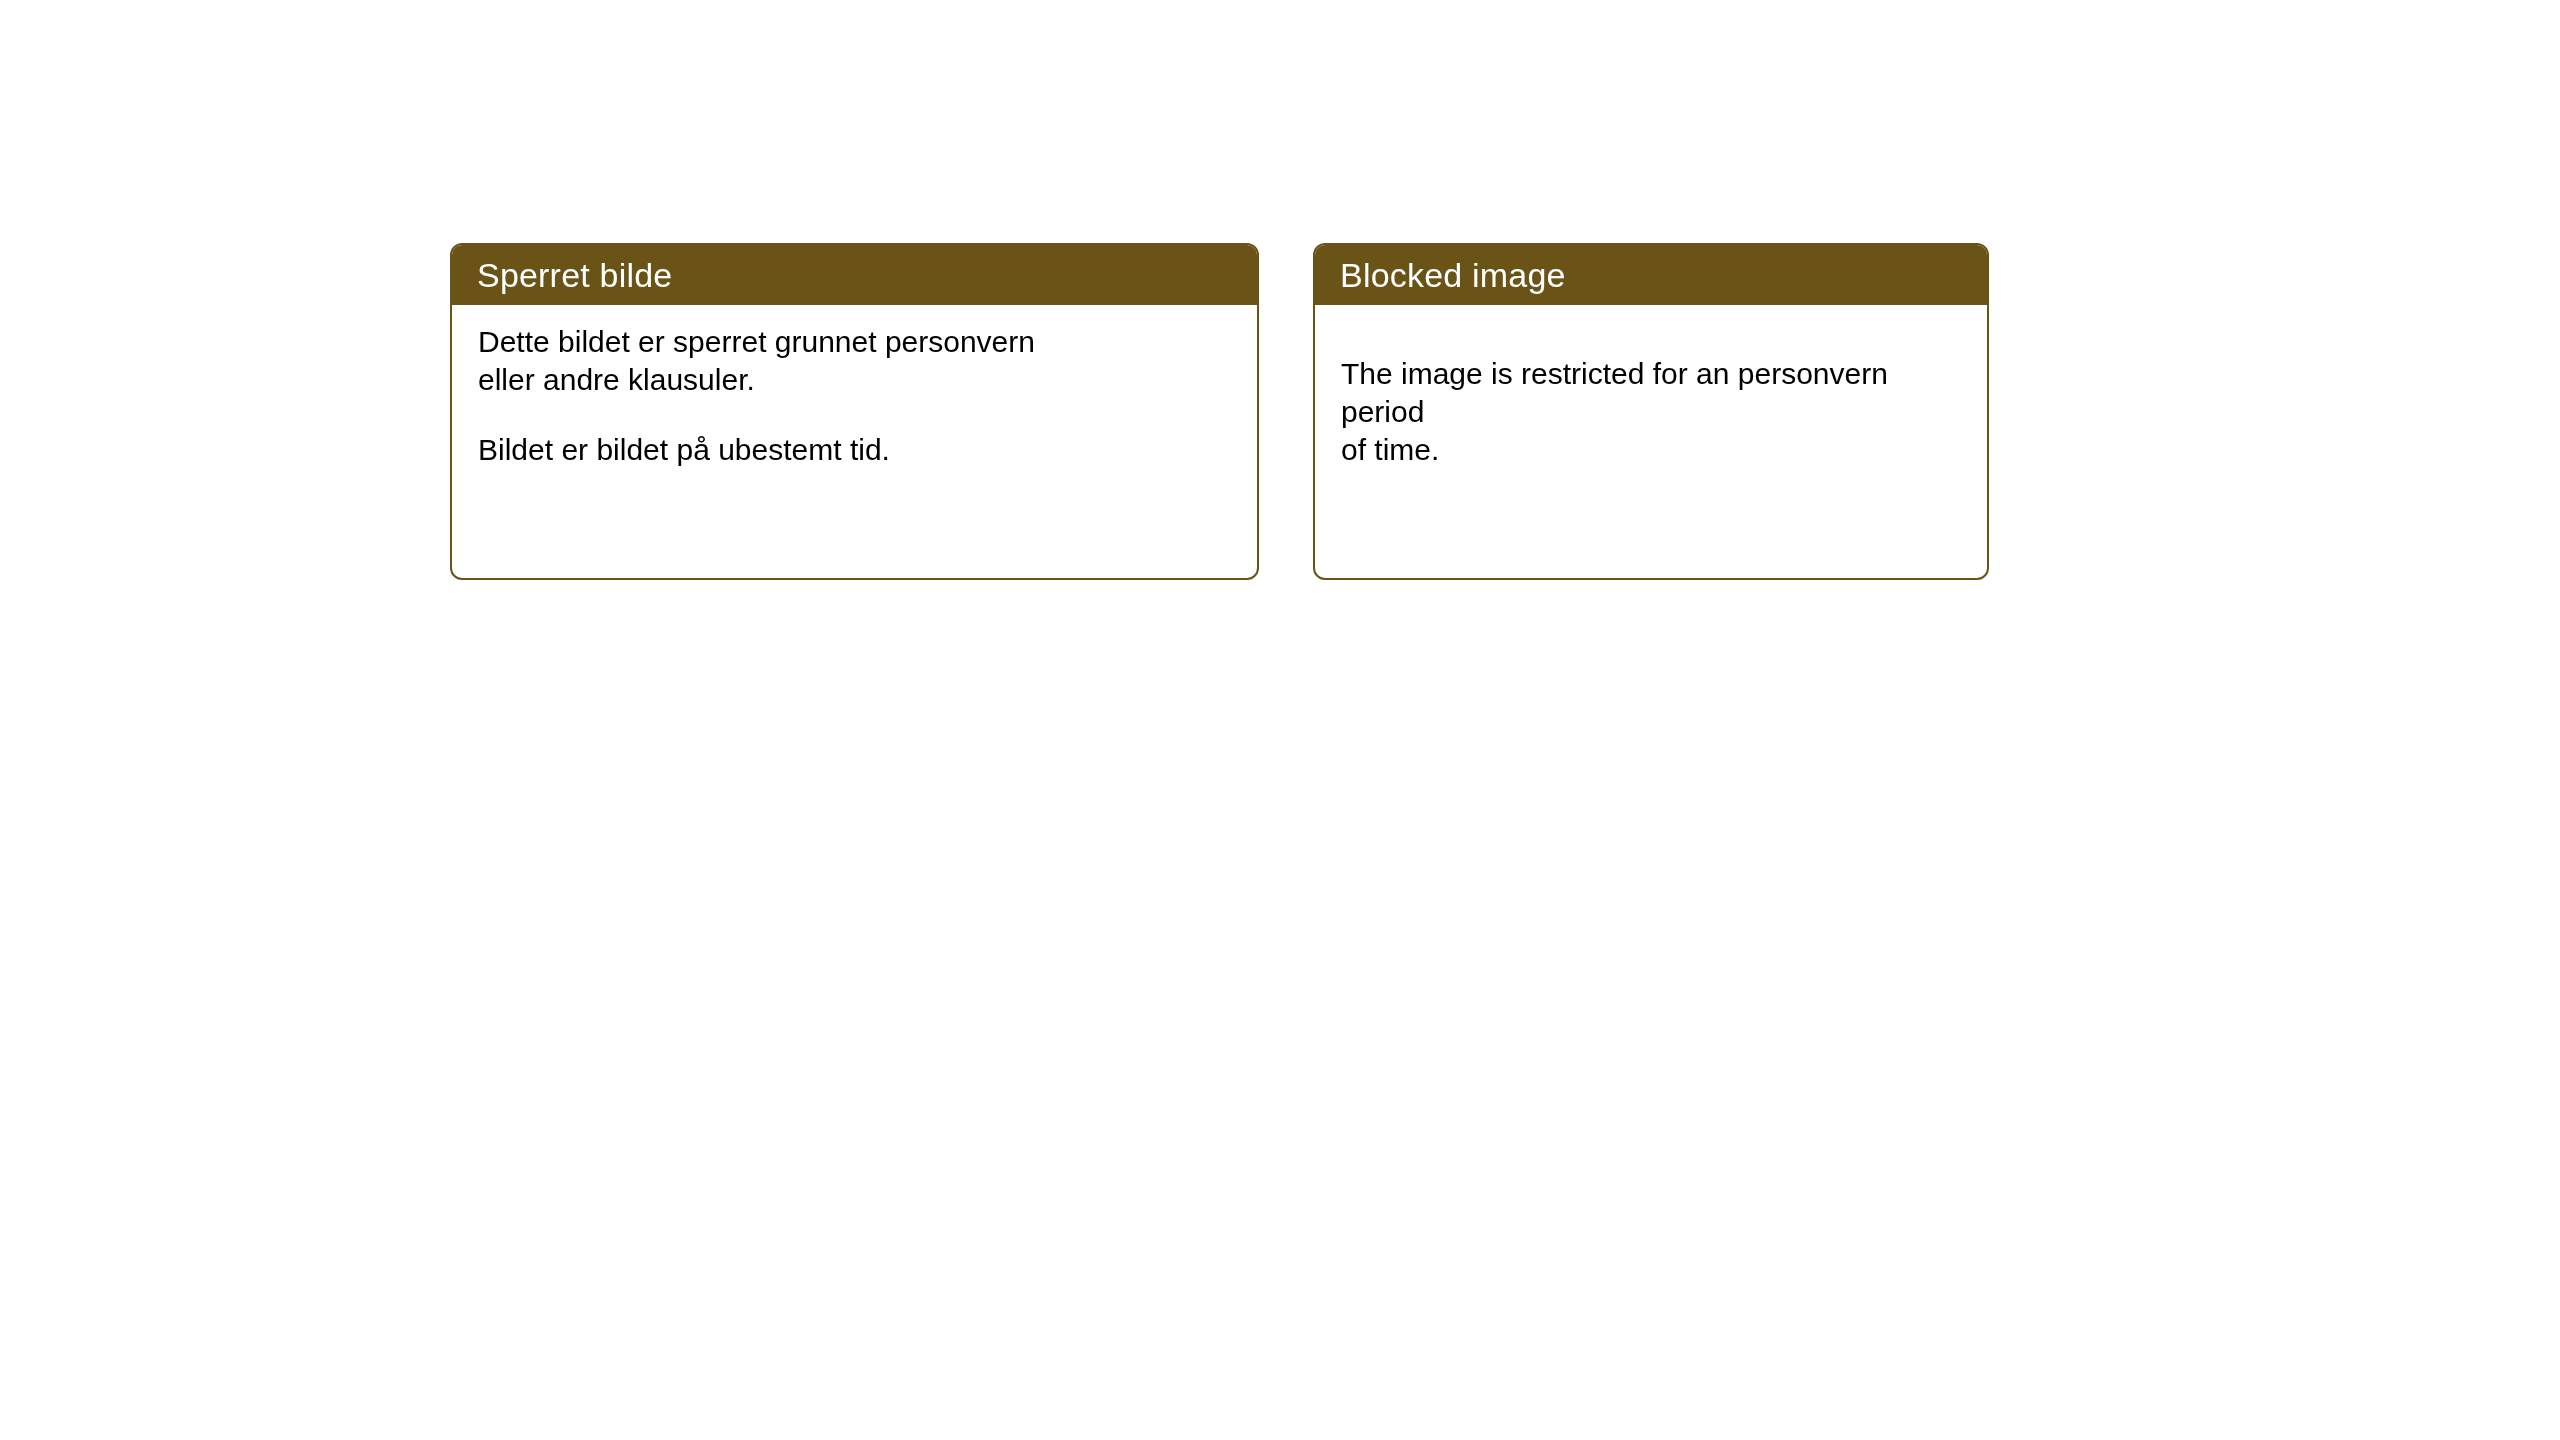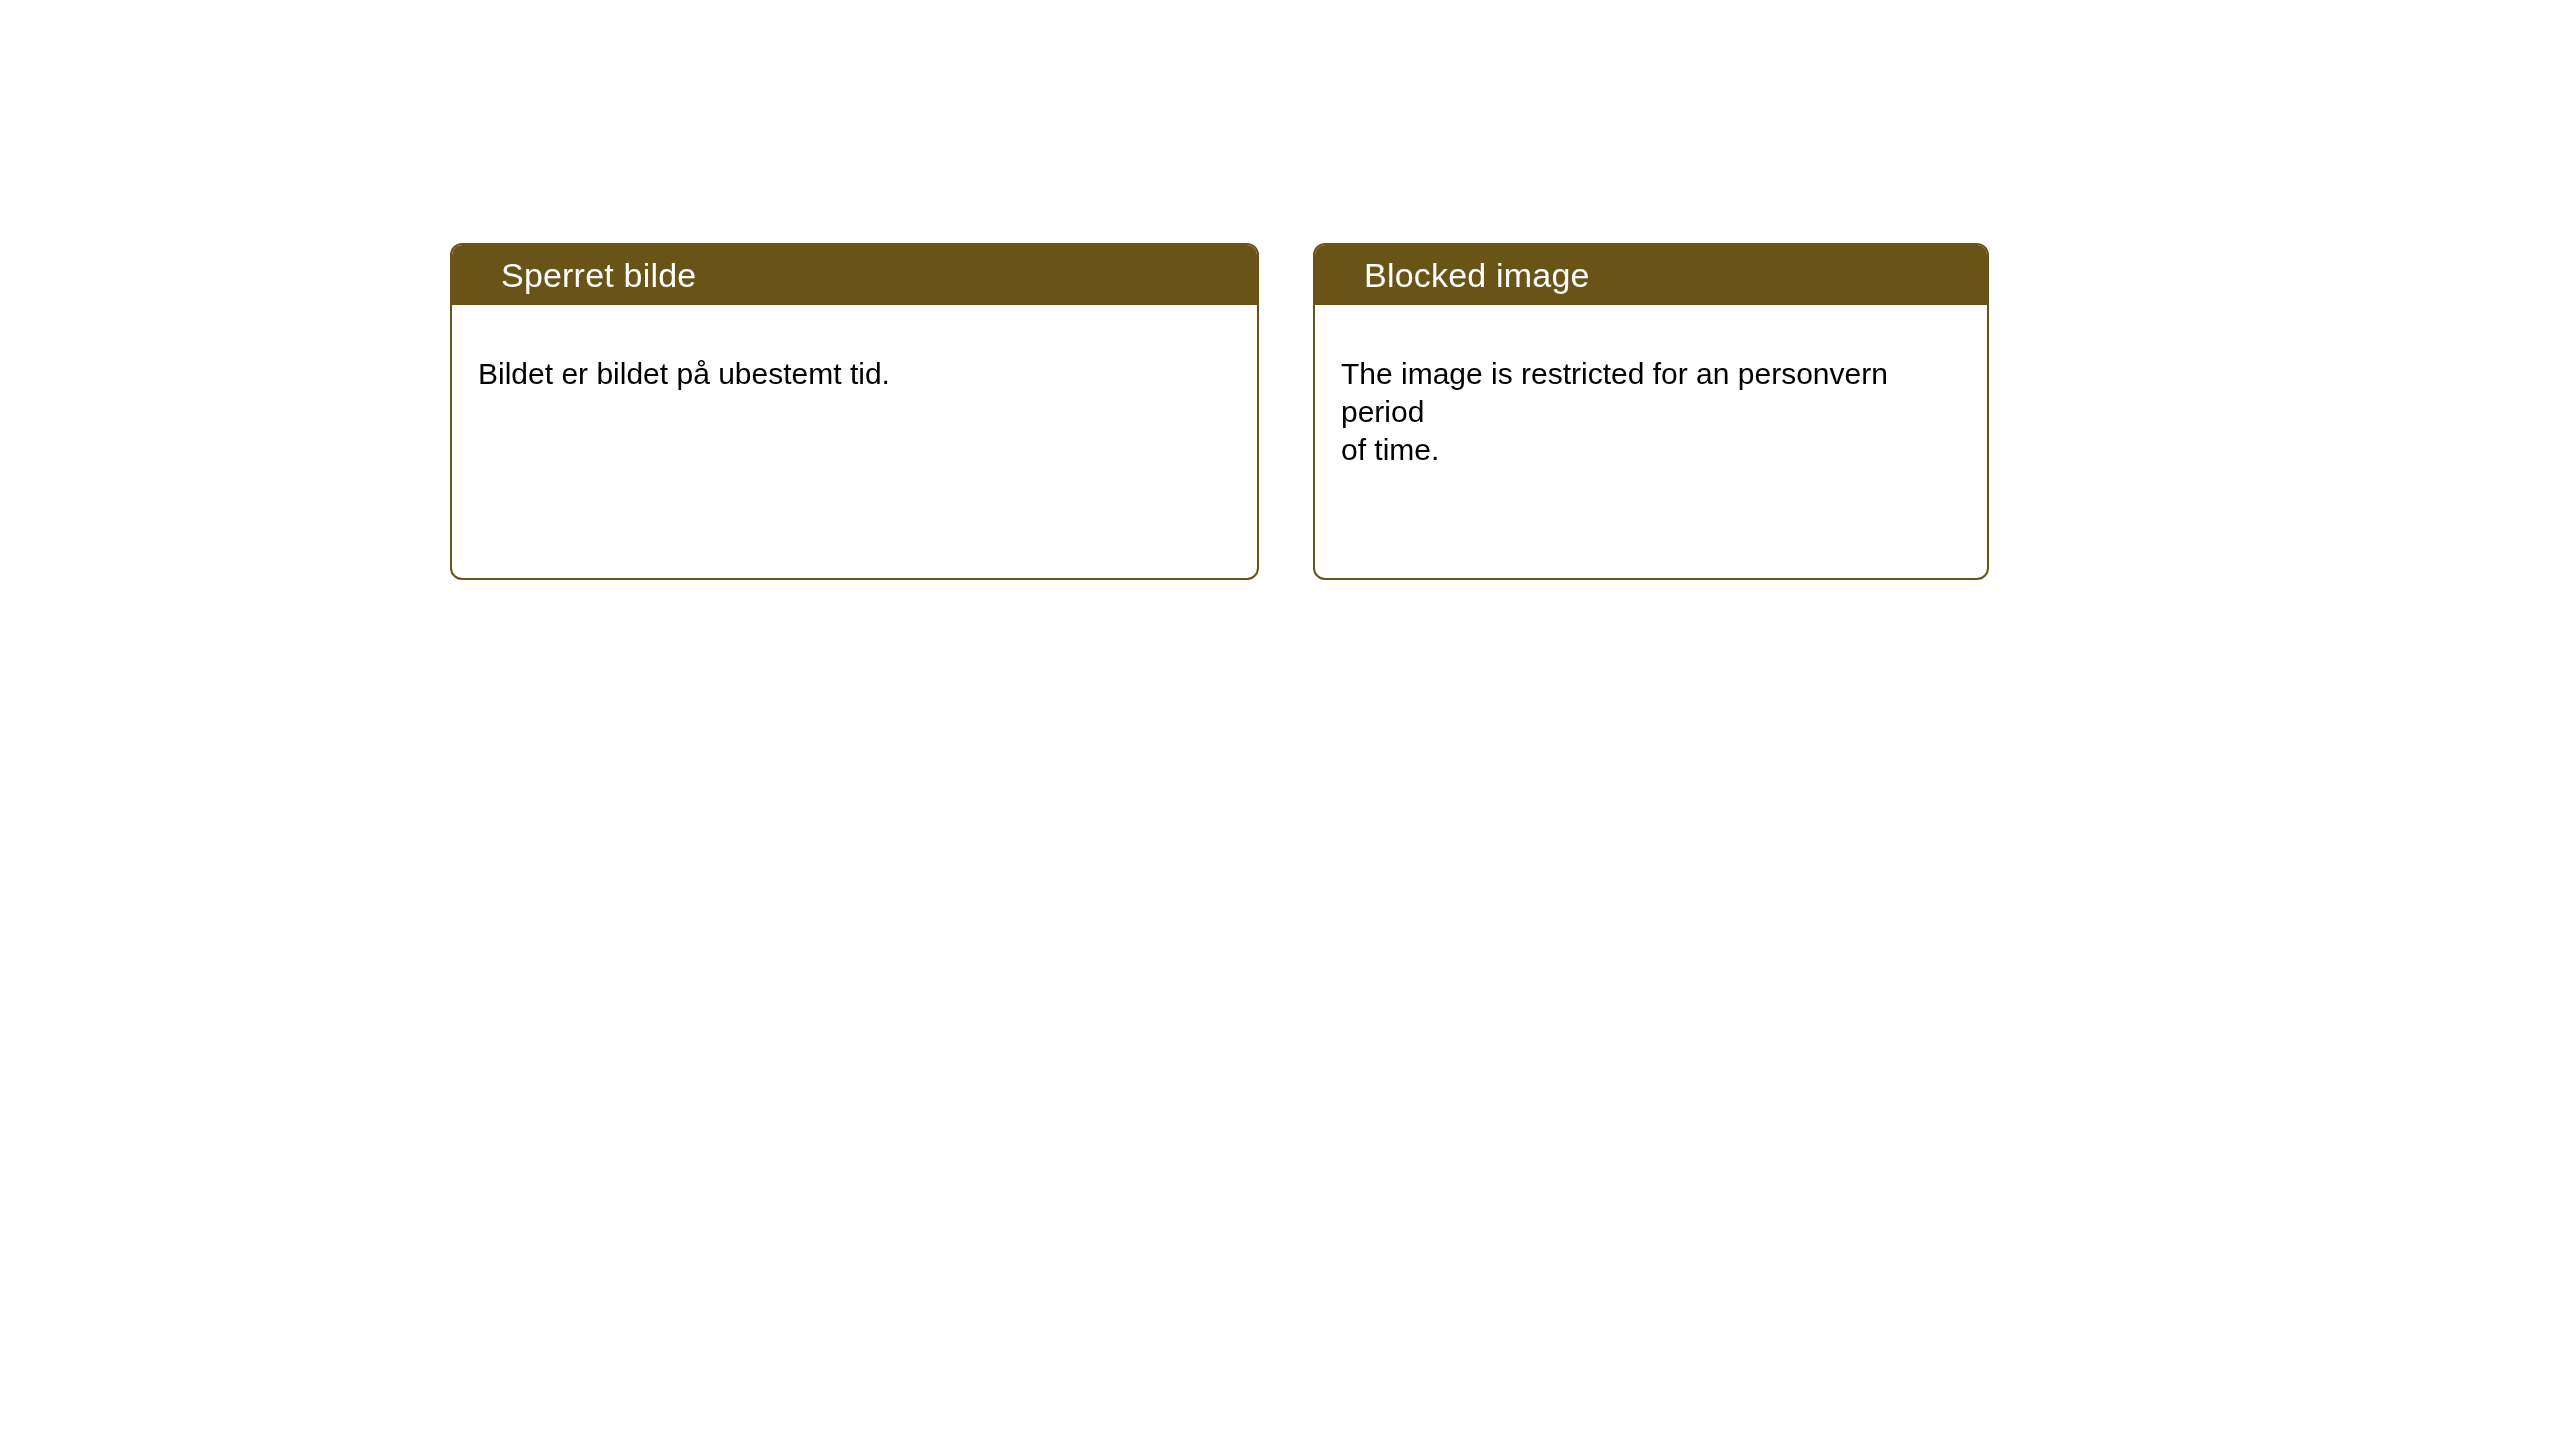--- a/index.html
+++ b/index.html
@@ -43,21 +43,20 @@
     box-sizing: border-box;
   }
 
   .notice-title {
     color: #ffffff;
     font-size: 34px;
     font-weight: normal;
     line-height: 1;
     letter-spacing: 0.2px;
     white-space: nowrap;
-    margin-left: 24px;
   }
 
   .notice-body {
     padding: 18px 22px 0 26px;
     box-sizing: border-box;
   }
 
   .notice-paragraph {
     color: #000000;
     font-size: 30px;
@@ -73,20 +72,22 @@
 </head>
 <body>
 
 <div id="canvas">
 
   <section class="notice-card" id="card-no">
     <header class="notice-header">
       <h2 class="notice-title">Sperret bilde</h2>
     </header>
     <div class="notice-body">
+      <p class="notice-paragraph">Dette bildet er sperret grunnet personvern
+eller andre klausuler.</p>
       <div class="paragraph-gap"></div>
       <p class="notice-paragraph">Bildet er bildet på ubestemt tid.</p>
     </div>
   </section>
 
   <section class="notice-card" id="card-en">
     <header class="notice-header">
       <h2 class="notice-title">Blocked image</h2>
     </header>
     <div class="notice-body">

